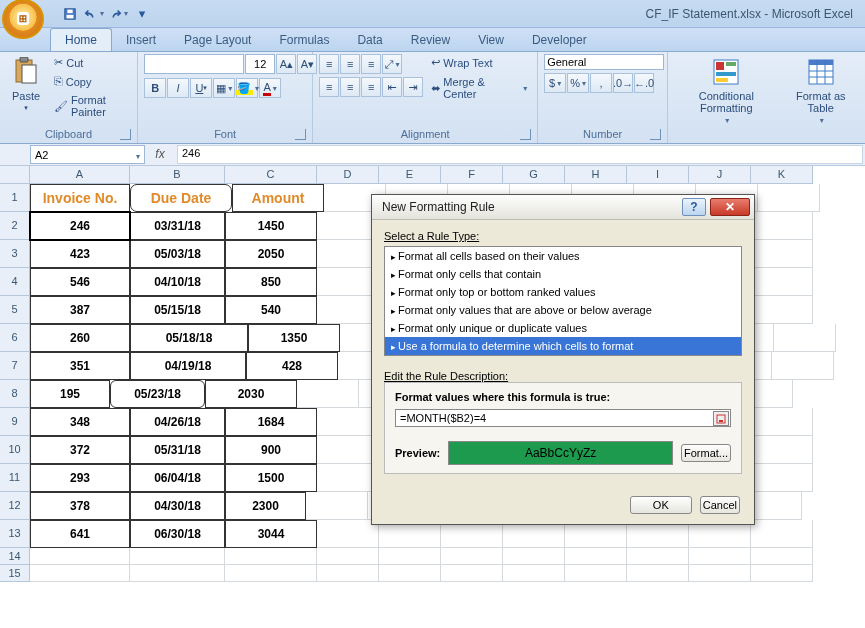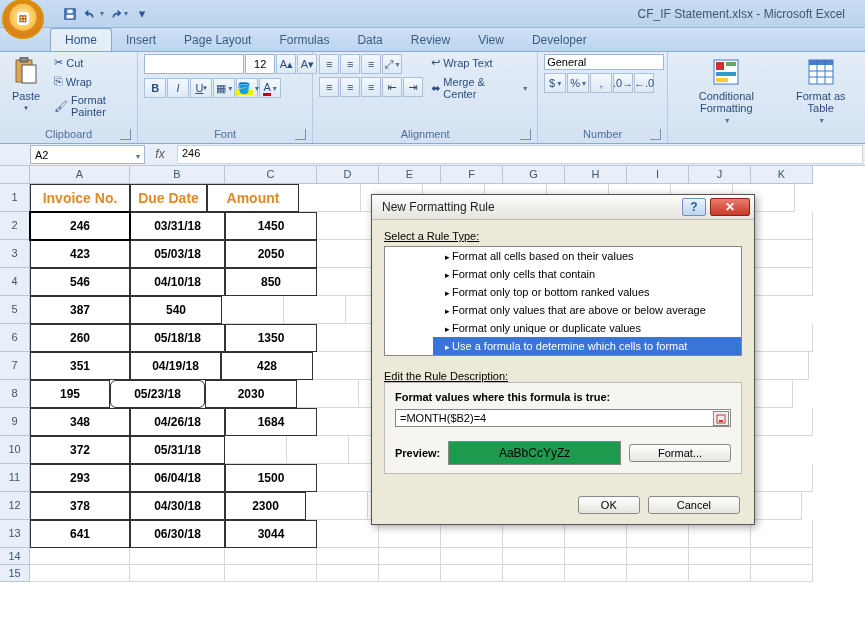--- a/index.html
+++ b/index.html
@@ -5,21 +5,21 @@
   * { box-sizing: border-box; margin: 0; padding: 0; }
   body { font-family: "Segoe UI", Tahoma, sans-serif; font-size: 11px; background: #fff; width: 865px; height: 628px; overflow: hidden; position: relative; }
   
   
   .title-bar { height: 28px; background: linear-gradient(#c7dcf2, #bcd3ed); display: flex; align-items: center; padding: 0 4px; border-bottom: 1px solid #9ab7dd; }
   .office-btn { width: 42px; height: 40px; background: radial-gradient(circle at 50% 45%, #fff3b8, #f8c04a 48%, #e08a1f 50%, #d37216 90%); border-radius: 50%; border: 2px solid #d89400; margin: -2px 6px -12px -2px; position: relative; z-index: 5; display:flex;align-items:center;justify-content:center;font-size:10px;font-weight:bold;color:#b05a00;}
   .office-btn span{background:#fff;border-radius:3px;padding:1px 2px;}
   .qat { display: flex; gap: 4px; margin-left: 10px; }
   .qat-btn { width: 20px; height: 20px; display:flex;align-items:center;justify-content:center;font-size:13px; color:#2a5a9c; cursor:pointer;}
   .qat-btn svg{width:14px;height:14px;}
-  .title-text { margin-left: auto; margin-right: 16px; font-size: 12px; color: #3a576f; }
+  .title-text { margin-left: auto; margin-right: 8px; font-size: 12px; color: #3a576f; }
   
   
   .ribbon-tabs { height: 24px; background: linear-gradient(#cfe0f6,#bcd5ef); display: flex; align-items: flex-end; padding-left: 50px; border-bottom: 1px solid #8aa9cf; }
   .tab { padding: 4px 14px; font-size: 12px; color: #3b5c82; cursor: pointer; }
   .tab.active { background: #e4eef9; border: 1px solid #8aa9cf; border-bottom: none; border-radius: 3px 3px 0 0; color: #2a518a; font-weight: normal; }
   
   
   .ribbon { height: 92px; background: linear-gradient(#e4edf8,#d3e1f2); display: flex; border-bottom: 1px solid #8aa9cf; }
   .group { display: flex; flex-direction: column; border-right: 1px solid #b5c9e2; padding: 2px 6px 0 6px; }
   .group-body { flex: 1; display: flex; align-items: flex-start; gap: 4px; }
@@ -60,30 +60,30 @@
   .cell.sel{outline:2px solid #000;outline-offset:-1px;z-index:2;}
   
   
   .dialog{position:absolute;left:371px;top:194px;width:384px;border:1px solid #555;background:#ece9d8;box-shadow:2px 2px 8px rgba(0,0,0,.35);font-size:11px;z-index:100;}
   .dlg-title{height:25px;background:linear-gradient(#fefefe,#e4e3dc);display:flex;align-items:center;padding:0 4px 0 10px;color:#222;font-size:12px;border-bottom:1px solid #bbb;}
   .dlg-title-btns{margin-left:auto;display:flex;gap:4px;}
   .dlg-help{width:24px;height:18px;background:linear-gradient(#eaf3fc,#bcd5ef);border:1px solid #6d8fb9;border-radius:2px;display:flex;align-items:center;justify-content:center;color:#2a5a9c;font-weight:bold;cursor:pointer;}
   .dlg-close{width:40px;height:18px;background:linear-gradient(#e97c6e,#c83a28);border:1px solid #8a2417;border-radius:2px;display:flex;align-items:center;justify-content:center;color:#fff;cursor:pointer;font-weight:bold;}
   .dlg-body{padding:10px 12px 12px;}
   .rule-list{border:1px solid #888;background:#fff;margin:4px 0 14px;}
-  .rule-item{padding:3px 12px;cursor:pointer;margin-left:48px;}
+  .rule-item{padding:3px 6px;cursor:pointer;}
   .rule-item::before{content:"▸ ";font-size:9px;}
   .rule-item.sel{background:#3875d7;color:#fff;}
   .desc-box{border:1px solid #bbb;background:#f6f5f0;padding:8px 10px;}
   .fml-input-wrap{position:relative;margin:6px 0 14px;}
   .fml-input{width:100%;border:1px solid #888;padding:2px 22px 2px 4px;font-size:11px;}
   .fml-btn{position:absolute;right:2px;top:2px;width:16px;height:15px;border:1px solid #888;background:#eee;display:flex;align-items:center;justify-content:center;cursor:pointer;}
   .preview-row{display:flex;align-items:center;gap:8px;}
   .preview-box{flex:1;border:1px solid #888;background:#1e9a4e;color:#000;text-align:center;padding:4px 0;font-size:12px;}
-  .dlg-btn{border:1px solid #888;background:linear-gradient(#fefefe,#e6e5de);padding:2px 28px;cursor:pointer;border-radius:3px;font-size:11px;}
+  .dlg-btn{border:1px solid #888;background:linear-gradient(#fefefe,#e6e5de);padding:2px 2px;cursor:pointer;border-radius:3px;font-size:11px;}
   .dlg-footer{display:flex;justify-content:flex-end;gap:8px;padding:10px 14px;}
 </style>
 </head>
 <body>
 
 <div class="title-bar">
   <div class="office-btn">
       <span>⊞</span>
     </div>
   <div class="qat">
@@ -135,21 +135,21 @@
         <span>Paste</span>
         <span style="font-size:7px">▾</span>
       </div>
       <div class="col">
         <div class="rb-btn">
             <span class="ic">✂</span>
             <span>Cut</span>
           </div>
         <div class="rb-btn">
             <span class="ic">⎘</span>
-            <span>Wrap</span>
+            <span>Copy</span>
           </div>
         <div class="rb-btn">
             <span class="ic">🖌</span>
             <span>Format Painter</span>
           </div>
       </div>
     </div>
     <div class="group-label">Clipboard</div>
   </div>
 
@@ -297,21 +297,21 @@
       <div class="row-h">10</div>
       <div class="row-h">11</div>
       <div class="row-h">12</div>
       <div class="row-h">13</div>
       <div class="row-h small">14</div>
       <div class="row-h small">15</div>
     </div>
   <div class="cells" id="cells">
       <div class="row">
         <div class="cell hdr-cell" style="width: 100px;">Invoice No.</div>
-        <div class="cell hdr-cell" style="width: 77px;">Due Date</div>
+        <div class="cell hdr-cell" style="width: 102px; border-radius: 7px;">Due Date</div>
         <div class="cell hdr-cell" style="width: 92px;">Amount</div>
         <div class="cell" style="width: 62px;"></div>
         <div class="cell" style="width: 62px;"></div>
         <div class="cell" style="width: 62px;"></div>
         <div class="cell" style="width: 62px;"></div>
         <div class="cell" style="width: 62px;"></div>
         <div class="cell" style="width: 62px;"></div>
         <div class="cell" style="width: 62px;"></div>
         <div class="cell" style="width: 62px;"></div>
       </div>
@@ -349,46 +349,47 @@
         <div class="cell" style="width: 62px;"></div>
         <div class="cell" style="width: 62px;"></div>
         <div class="cell" style="width: 62px;"></div>
         <div class="cell" style="width: 62px;"></div>
         <div class="cell" style="width: 62px;"></div>
         <div class="cell" style="width: 62px;"></div>
         <div class="cell" style="width: 62px;"></div>
       </div>
       <div class="row">
         <div class="cell data-cell" style="width: 100px;">387</div>
+        <div class="cell data-cell" style="width: 95px;">05/15/18</div>
         <div class="cell data-cell" style="width: 92px;">540</div>
         <div class="cell" style="width: 62px;"></div>
         <div class="cell" style="width: 62px;"></div>
         <div class="cell" style="width: 62px;"></div>
         <div class="cell" style="width: 62px;"></div>
         <div class="cell" style="width: 62px;"></div>
         <div class="cell" style="width: 62px;"></div>
         <div class="cell" style="width: 62px;"></div>
         <div class="cell" style="width: 62px;"></div>
       </div>
       <div class="row">
         <div class="cell data-cell" style="width: 100px;">260</div>
-        <div class="cell data-cell" style="width: 95px;">05/18/18</div>
+        <div class="cell data-cell" style="width: 118px;">05/18/18</div>
         <div class="cell data-cell" style="width: 92px;">1350</div>
         <div class="cell" style="width: 62px;"></div>
         <div class="cell" style="width: 62px;"></div>
         <div class="cell" style="width: 62px;"></div>
         <div class="cell" style="width: 62px;"></div>
         <div class="cell" style="width: 62px;"></div>
         <div class="cell" style="width: 62px;"></div>
         <div class="cell" style="width: 62px;"></div>
         <div class="cell" style="width: 62px;"></div>
       </div>
       <div class="row">
         <div class="cell data-cell" style="width: 100px;">351</div>
-        <div class="cell data-cell" style="width: 91px;">04/19/18</div>
+        <div class="cell data-cell" style="width: 116px;">04/19/18</div>
         <div class="cell data-cell" style="width: 92px;">428</div>
         <div class="cell" style="width: 62px;"></div>
         <div class="cell" style="width: 62px;"></div>
         <div class="cell" style="width: 62px;"></div>
         <div class="cell" style="width: 62px;"></div>
         <div class="cell" style="width: 62px;"></div>
         <div class="cell" style="width: 62px;"></div>
         <div class="cell" style="width: 62px;"></div>
         <div class="cell" style="width: 62px;"></div>
       </div>
@@ -414,20 +415,21 @@
         <div class="cell" style="width: 62px;"></div>
         <div class="cell" style="width: 62px;"></div>
         <div class="cell" style="width: 62px;"></div>
         <div class="cell" style="width: 62px;"></div>
         <div class="cell" style="width: 62px;"></div>
         <div class="cell" style="width: 62px;"></div>
       </div>
       <div class="row">
         <div class="cell data-cell" style="width: 100px;">372</div>
         <div class="cell data-cell" style="width: 95px;">05/31/18</div>
+        <div class="cell data-cell" style="width: 92px;">900</div>
         <div class="cell" style="width: 62px;"></div>
         <div class="cell" style="width: 62px;"></div>
         <div class="cell" style="width: 62px;"></div>
         <div class="cell" style="width: 62px;"></div>
         <div class="cell" style="width: 62px;"></div>
         <div class="cell" style="width: 62px;"></div>
         <div class="cell" style="width: 62px;"></div>
         <div class="cell" style="width: 62px;"></div>
       </div>
       <div class="row">

